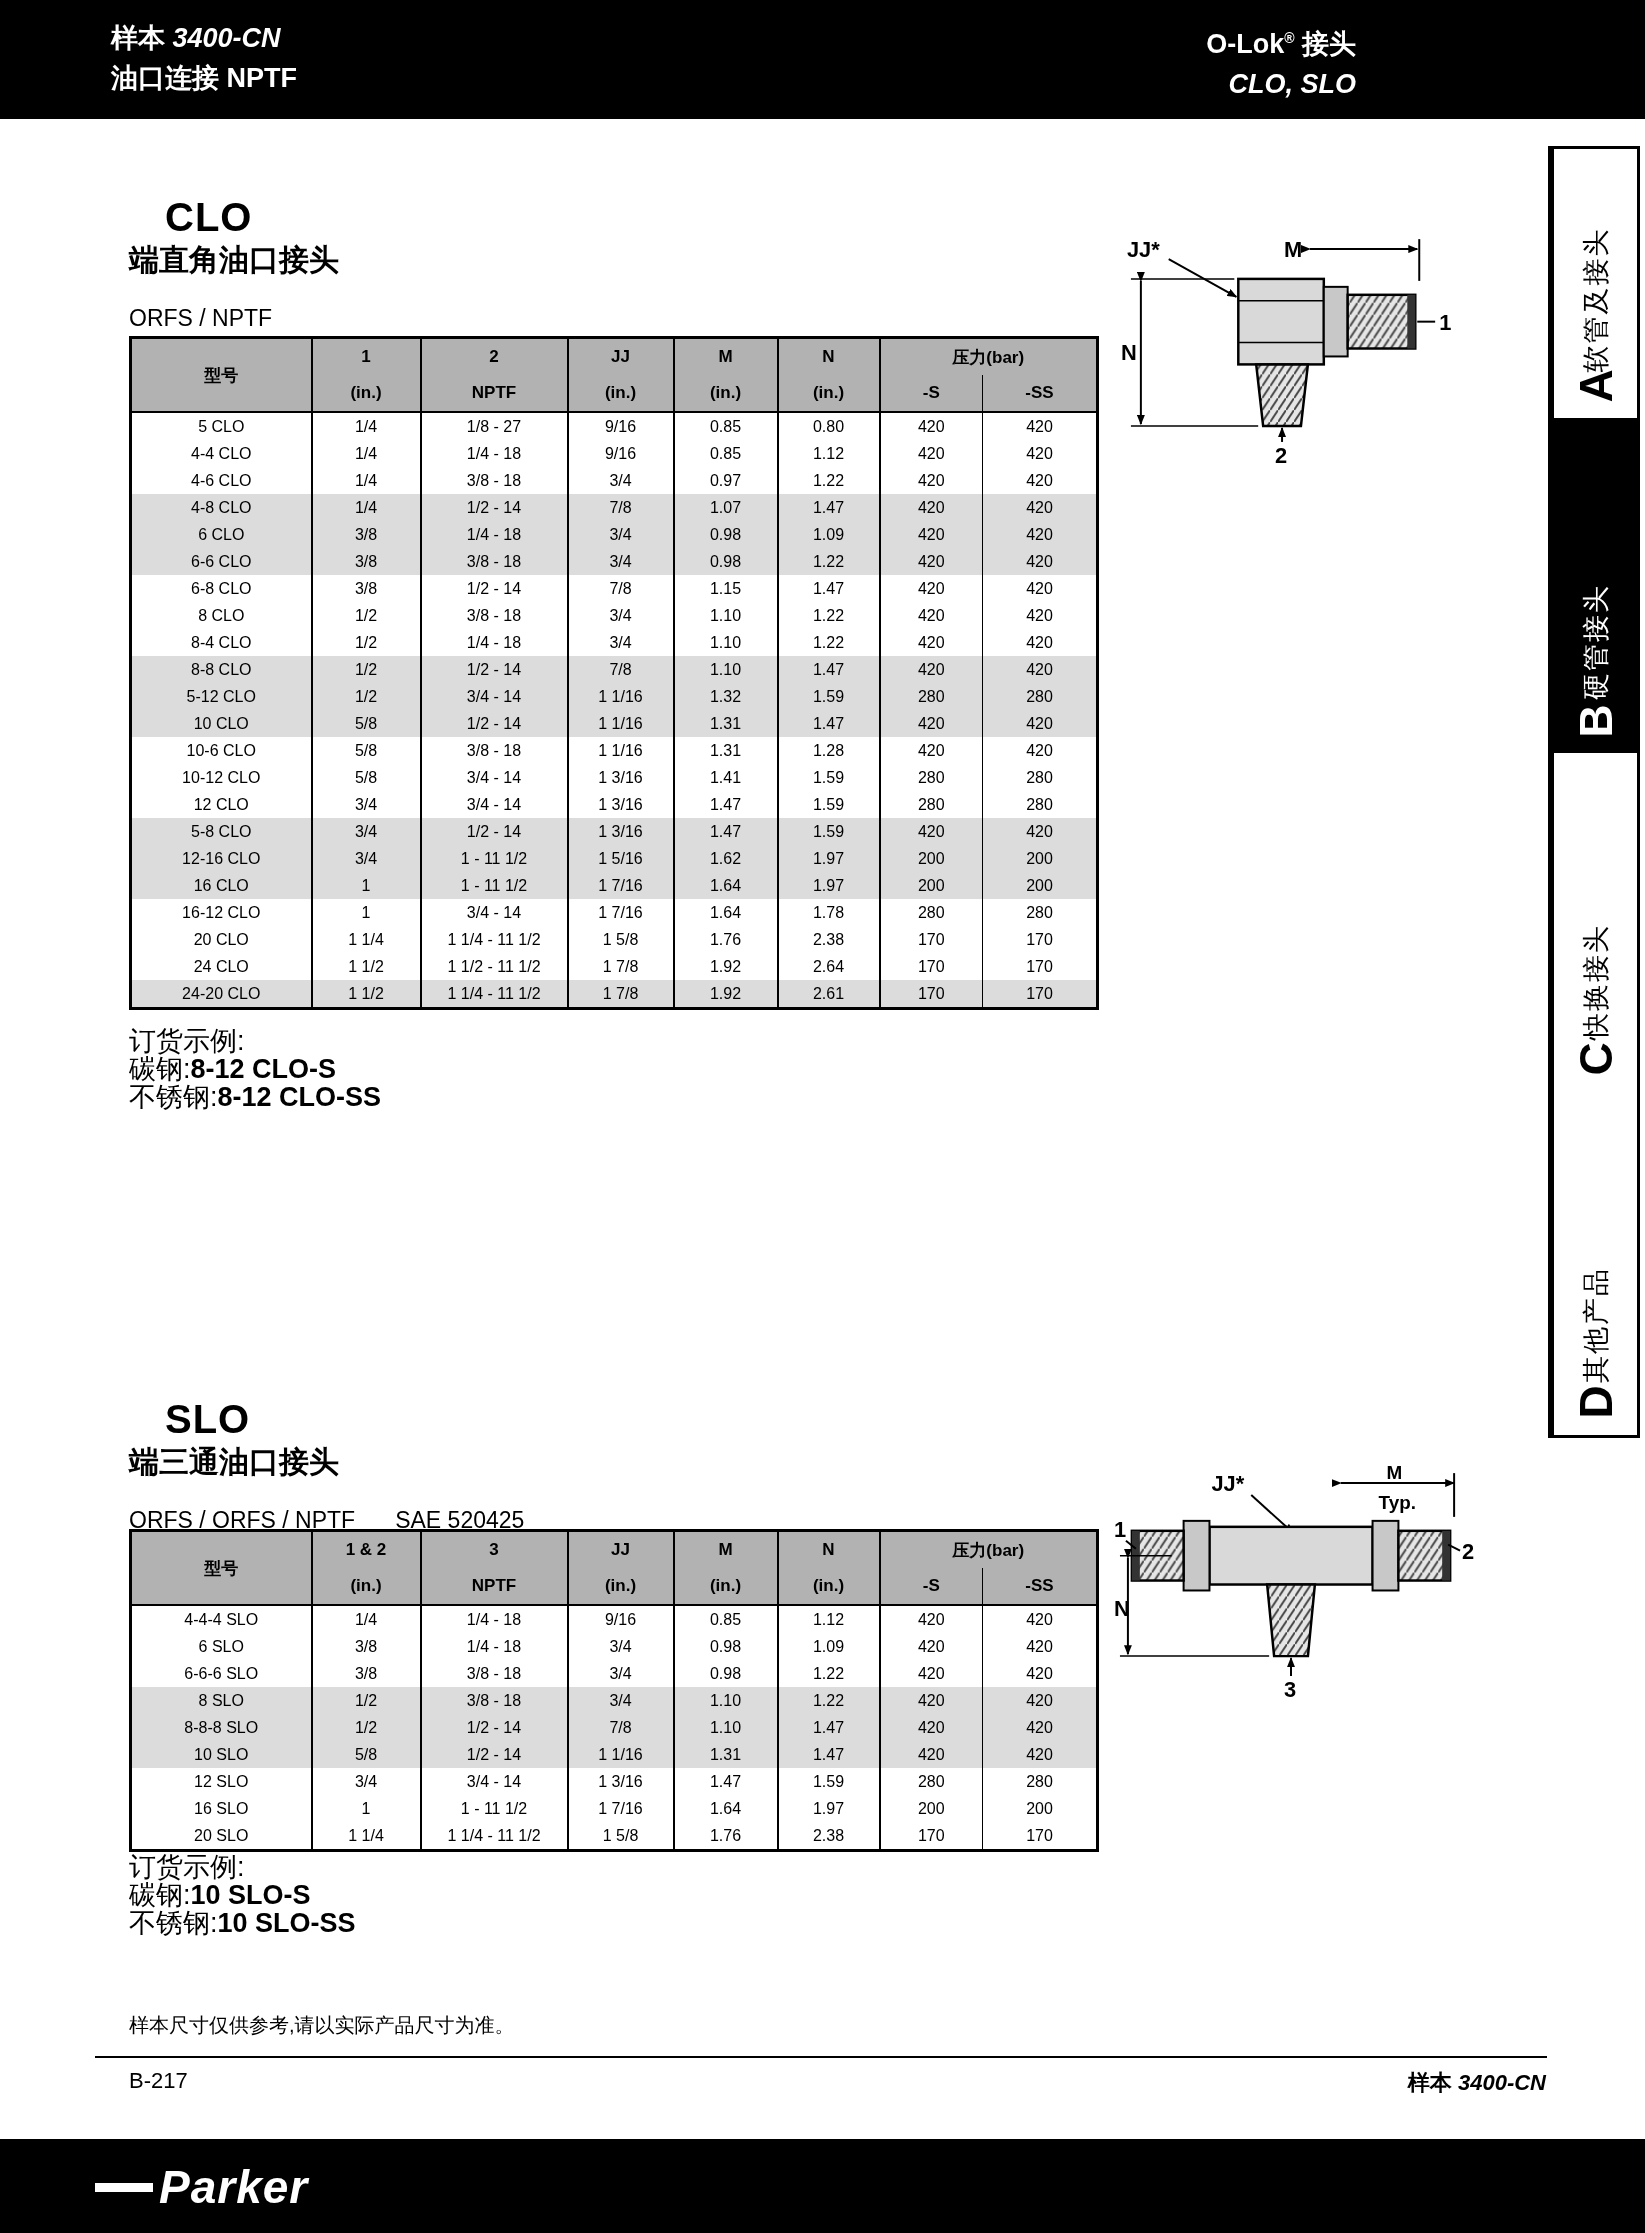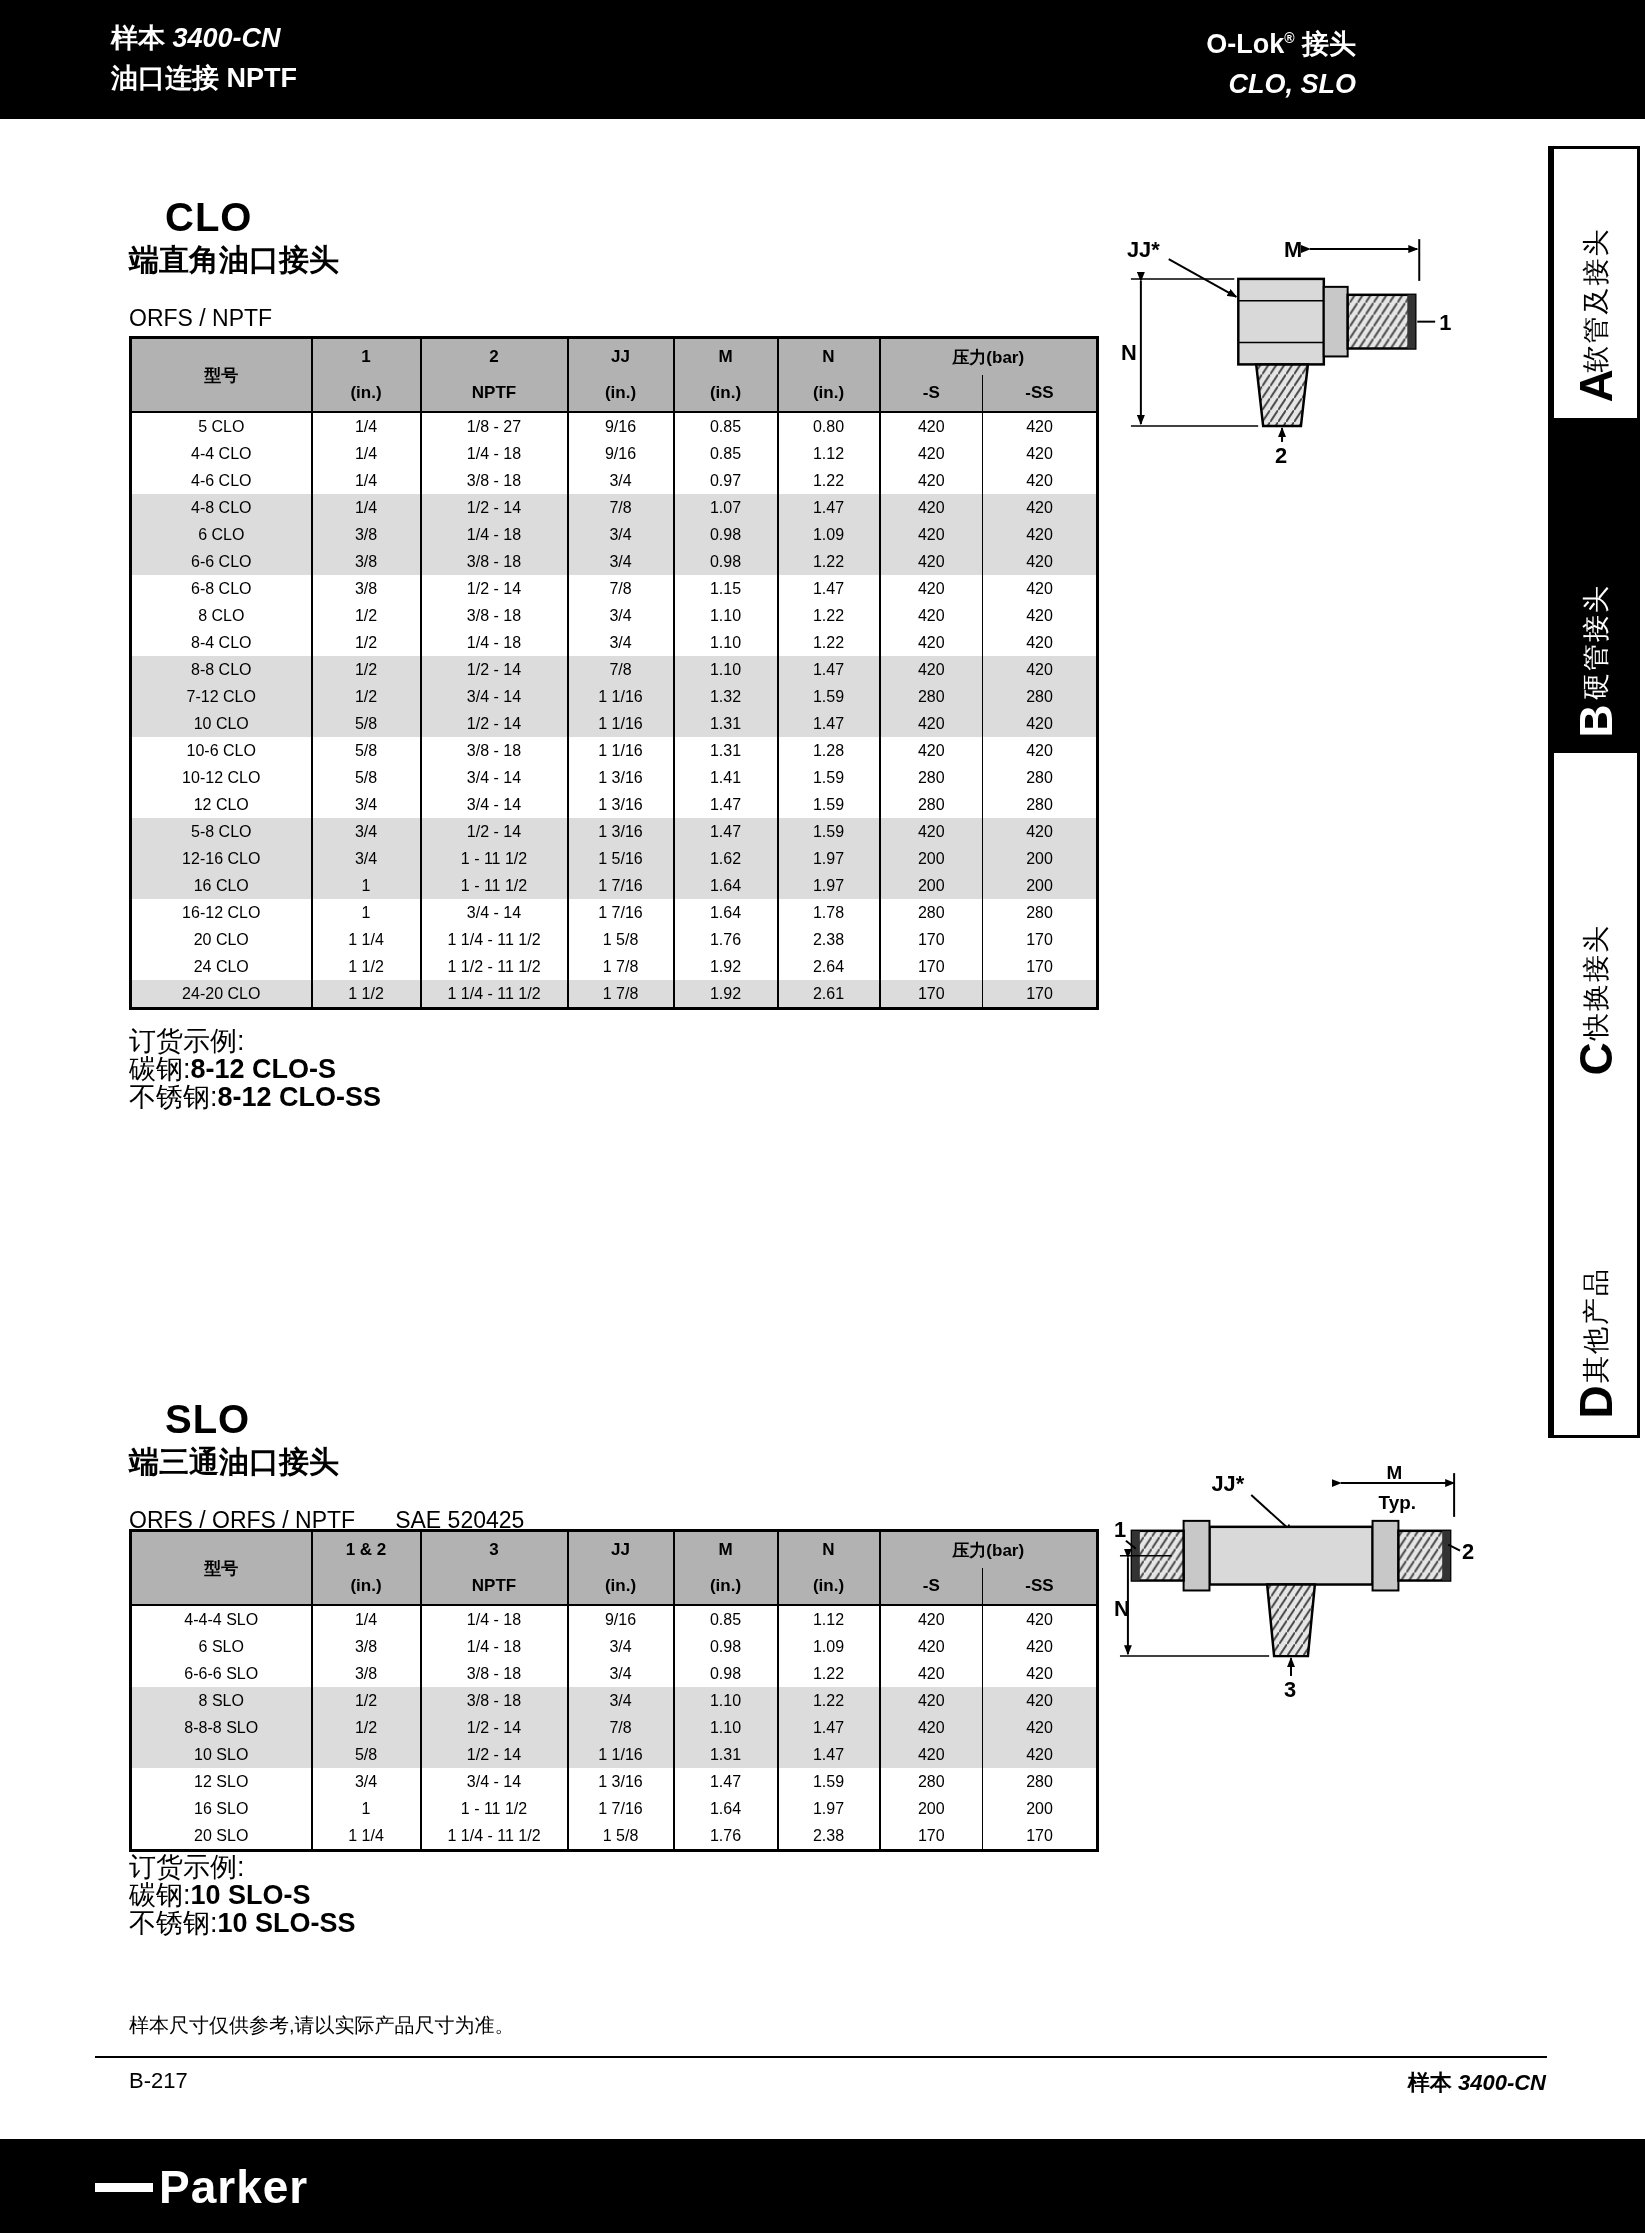--- a/index.html
+++ b/index.html
@@ -55,21 +55,21 @@
 
   
   .bottom-note{position:absolute;left:129px;top:2012px;font-size:20px;}
   .footer-rule{position:absolute;left:95px;top:2056px;width:1452px;height:2px;background:#000;}
   .page-num{position:absolute;left:129px;top:2068px;width:1288px;text-align:left;font-size:22px;}
   .footer-cat{position:absolute;right:100px;top:2068px;font-size:22px;font-weight:bold;white-space:nowrap;}
   .footer-cat .tb-num{font-style:italic;}
   .bottombar{position:absolute;left:0;top:2139px;width:1646px;height:95px;background:#000;}
   .parker-logo{position:absolute;left:95px;top:24px;height:48px;display:flex;align-items:center;color:#fff;}
   .parker-bar{width:58px;height:9px;background:#fff;margin-right:6px;}
-  .parker-text{font-size:46px;font-weight:bold;letter-spacing:1px;line-height:48px;}
+  .parker-text{font-size:46px;font-weight:bold;font-style:italic;letter-spacing:1px;line-height:48px;}
 </style>
 </head>
 <body>
 
 <div class="page">
 
   <div class="topbar">
     <div class="left">
       <div class="tb-line"><span>样本</span> <span class="tb-num">3400-CN</span></div>
       <div class="tb-line">油口连接 NPTF</div>
@@ -231,21 +231,21 @@
           <td>8-8 CLO</td>
           <td>1/2</td>
           <td>1/2 - 14</td>
           <td>7/8</td>
           <td>1.10</td>
           <td>1.47</td>
           <td class="s-col">420</td>
           <td>420</td>
         </tr>
         <tr class="band">
-          <td>7-12 CLO</td>
+          <td>5-12 CLO</td>
           <td>1/2</td>
           <td>3/4 - 14</td>
           <td>1 1/16</td>
           <td>1.32</td>
           <td>1.59</td>
           <td class="s-col">280</td>
           <td>280</td>
         </tr>
         <tr class="band">
           <td>10 CLO</td>

